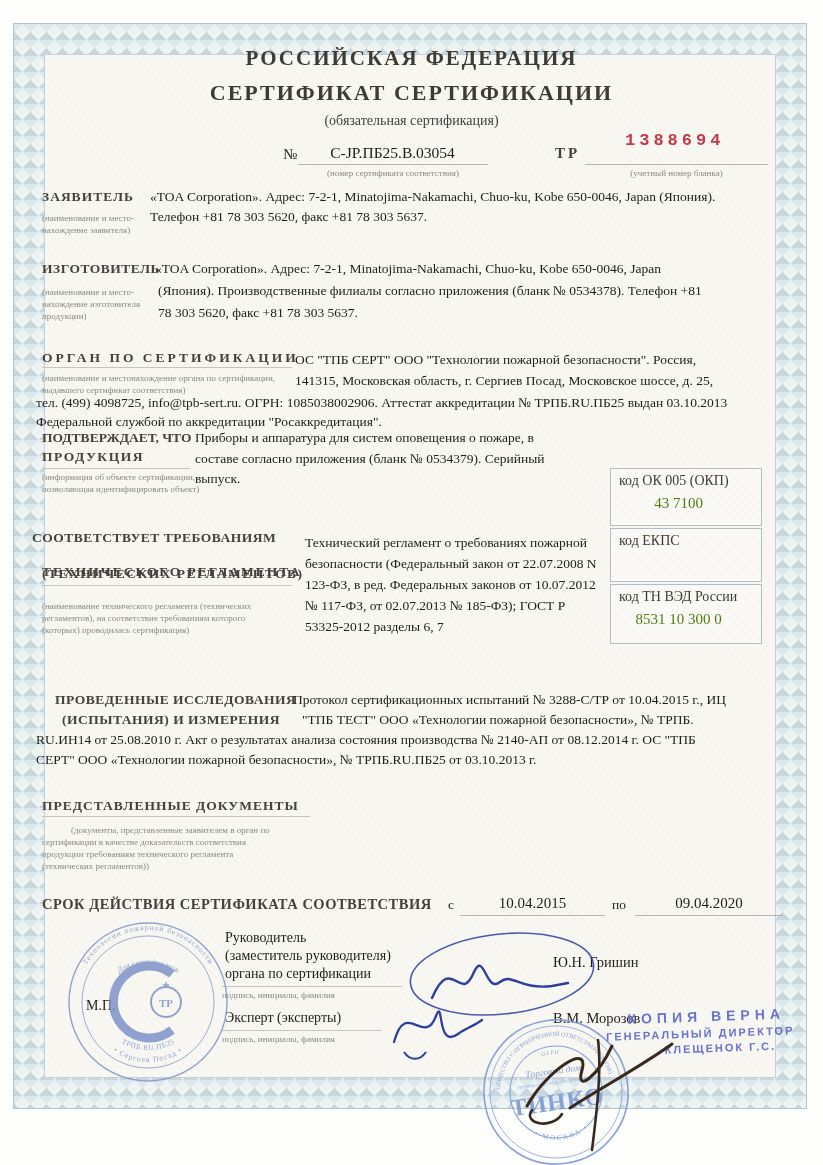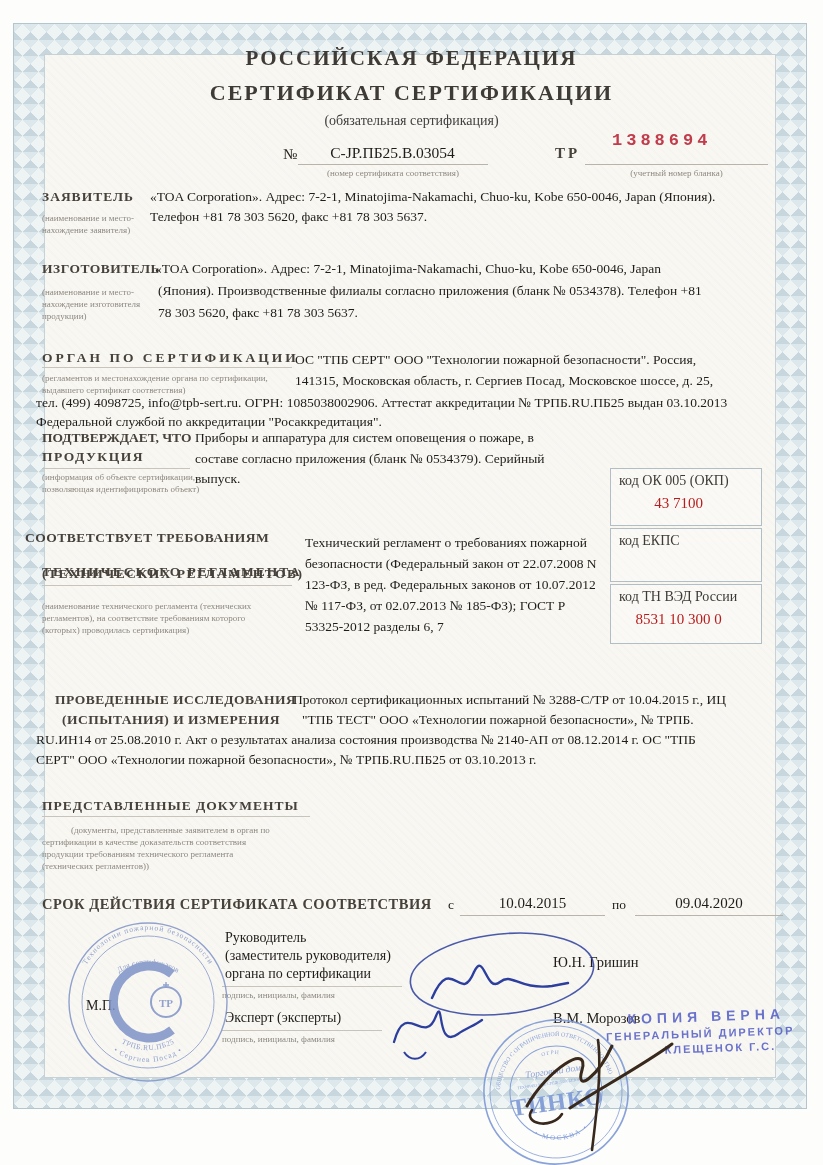--- a/index.html
+++ b/index.html
@@ -23,21 +23,21 @@
   .t1{font-size:21px;font-weight:bold;letter-spacing:2px;color:#3e3a35;}
   .t2{font-size:22px;font-weight:bold;letter-spacing:2px;color:#3e3a35;}
   .t3{font-size:14px;color:#404040;}
   .lbl{font-size:13.5px;font-weight:bold;color:#46413a;}
   .txt{font-size:13.5px;color:#201d1a;}
   .note{font-size:9px;color:#8d8880;line-height:12px;}
   .rule{position:absolute;border-top:1px solid #b9b3a9;height:0;}
   .rule2{position:absolute;border-top:1px solid #c9c4bb;height:0;}
   .codebox{position:absolute;border:1px solid #b3bec4;background:rgba(255,255,255,.25);}
   .codebox .cl{position:absolute;left:8px;top:4px;font-size:14px;color:#3e3a35;}
-  .codebox .cv{position:absolute;left:0;right:15px;top:26px;text-align:center;font-size:15px;color:#b91c1c;}
+  .codebox .cv{position:absolute;left:0;right:15px;top:26px;text-align:center;font-size:15px;color:#4d7c0f;}
   .rednum{font-family:"Liberation Mono","DejaVu Sans Mono",monospace;font-size:17px;font-weight:bold;
           letter-spacing:4px;color:#c23b4b;}
   .copystamp{position:absolute;left:606px;top:1008px;width:215px;transform:rotate(-2deg);
     color:#5a64c8;font-family:"Liberation Sans","DejaVu Sans",sans-serif;font-weight:bold;opacity:.9;}
   .copystamp .c1{font-size:14px;letter-spacing:5px;margin-left:22px;}
   .copystamp .c2{font-size:11px;letter-spacing:2px;margin-top:3px;}
   .copystamp .c3{font-size:11px;letter-spacing:2px;margin-top:3px;margin-left:58px;}
   svg{position:absolute;overflow:visible;}
   svg text{font-family:"Liberation Serif","DejaVu Serif",serif;}
 </style>
@@ -52,42 +52,42 @@
   <div class="abs ctr t1" style="left:0;right:0;top:46px;">РОССИЙСКАЯ ФЕДЕРАЦИЯ</div>
   <div class="abs ctr t2" style="left:0;right:0;top:80px;">СЕРТИФИКАТ СЕРТИФИКАЦИИ</div>
   <div class="abs ctr t3" style="left:0;right:0;top:113px;">(обязательная сертификация)</div>
 
   <div class="abs txt" style="left:283px;top:146px;font-size:15px;">№</div>
   <div class="abs ctr" style="left:300px;top:144px;width:185px;font-size:15.5px;color:#1e1b18;">С-JP.ПБ25.В.03054</div>
   <div class="rule" style="left:298px;top:164px;width:190px;"></div>
   <div class="abs ctr note" style="left:298px;top:167px;width:190px;">(номер сертификата соответствия)</div>
 
   <div class="abs lbl" style="left:555px;top:145px;font-size:15px;letter-spacing:3px;">ТР</div>
-  <div class="abs rednum" style="left:612px;top:131px;">1388694</div>
+  <div class="abs rednum" style="left:625px;top:131px;">1388694</div>
   <div class="rule" style="left:585px;top:164px;width:183px;"></div>
   <div class="abs ctr note" style="left:585px;top:167px;width:183px;">(учетный номер бланка)</div>
 
   <div class="abs lbl" style="left:42px;top:189px;letter-spacing:1px;">ЗАЯВИТЕЛЬ</div>
   <div class="abs txt" style="left:150px;top:189px;">«TOA Corporation». Адрес: 7-2-1, Minatojima-Nakamachi, Chuo-ku, Kobe 650-0046, Japan (Япония).</div>
   <div class="abs note" style="left:42px;top:212px;">(наименование и место-</div>
   <div class="abs txt" style="left:150px;top:209px;">Телефон +81 78 303 5620, факс +81 78 303 5637.</div>
   <div class="abs note" style="left:42px;top:224px;">нахождение  заявителя)</div>
 
   <div class="abs lbl" style="left:42px;top:261px;letter-spacing:.5px;">ИЗГОТОВИТЕЛЬ</div>
   <div class="abs txt" style="left:155px;top:261px;">«TOA Corporation». Адрес: 7-2-1, Minatojima-Nakamachi, Chuo-ku, Kobe 650-0046, Japan</div>
   <div class="abs txt" style="left:158px;top:283px;">(Япония). Производственные филиалы согласно приложения (бланк № 0534378). Телефон +81</div>
   <div class="abs txt" style="left:158px;top:305px;">78 303 5620, факс +81 78 303 5637.</div>
   <div class="abs note" style="left:42px;top:286px;">(наименование и место-</div>
   <div class="abs note" style="left:42px;top:298px;">нахождение изготовителя</div>
   <div class="abs note" style="left:42px;top:310px;">продукции)</div>
 
   <div class="abs lbl" style="left:42px;top:350px;letter-spacing:3px;">ОРГАН ПО СЕРТИФИКАЦИИ</div>
   <div class="rule2" style="left:42px;top:367px;width:250px;"></div>
   <div class="abs txt" style="left:295px;top:352px;">ОС "ТПБ СЕРТ" ООО "Технологии пожарной безопасности". Россия,</div>
-  <div class="abs note" style="left:42px;top:372px;">(регламентов и местонахождение органа по сертификации,</div>
+  <div class="abs note" style="left:42px;top:372px;">(наименование и местонахождение органа по сертификации,</div>
   <div class="abs txt" style="left:295px;top:373px;">141315, Московская область, г. Сергиев Посад, Московское шоссе, д. 25,</div>
   <div class="abs note" style="left:42px;top:384px;">выдавшего сертификат соответствия)</div>
   <div class="abs txt" style="left:36px;top:395px;">тел. (499) 4098725, info@tpb-sert.ru. ОГРН: 1085038002906. Аттестат аккредитации № ТРПБ.RU.ПБ25 выдан 03.10.2013</div>
   <div class="abs txt" style="left:36px;top:414px;">Федеральной службой по аккредитации "Росаккредитация".</div>
 
   <div class="abs lbl" style="left:42px;top:430px;">ПОДТВЕРЖДАЕТ, ЧТО</div>
   <div class="abs txt" style="left:195px;top:430px;">Приборы и аппаратура для систем оповещения о пожаре, в</div>
   <div class="abs lbl" style="left:42px;top:449px;letter-spacing:1.5px;">ПРОДУКЦИЯ</div>
   <div class="abs txt" style="left:195px;top:451px;">составе согласно приложения (бланк № 0534379). Серийный</div>
   <div class="rule2" style="left:42px;top:468px;width:148px;"></div>
@@ -101,21 +101,21 @@
   </div>
   <div class="codebox" style="left:610px;top:528px;width:150px;height:52px;">
     <div class="cl">код ЕКПС</div>
     <div class="cv"></div>
   </div>
   <div class="codebox" style="left:610px;top:584px;width:150px;height:58px;">
     <div class="cl">код ТН ВЭД России</div>
     <div class="cv">8531 10 300 0</div>
   </div>
 
-  <div class="abs lbl" style="left:25px;top:530px;letter-spacing:.5px;">СООТВЕТСТВУЕТ ТРЕБОВАНИЯМ</div>
+  <div class="abs lbl" style="left:32px;top:530px;letter-spacing:.5px;">СООТВЕТСТВУЕТ ТРЕБОВАНИЯМ</div>
   <div class="abs lbl" style="left:42px;top:524px;letter-spacing:2px;margin-top:40px;">ТЕХНИЧЕСКОГО  РЕГЛАМЕНТА</div>
   <div class="abs lbl" style="left:42px;top:566px;letter-spacing:1.5px;">(ТЕХНИЧЕСКИХ  РЕГЛАМЕНТОВ)</div>
   <div class="rule2" style="left:42px;top:585px;width:250px;"></div>
   <div class="abs txt" style="left:305px;top:535px;">Технический регламент о требованиях пожарной</div>
   <div class="abs txt" style="left:305px;top:556px;">безопасности (Федеральный закон от 22.07.2008 N</div>
   <div class="abs txt" style="left:305px;top:577px;">123-ФЗ, в ред. Федеральных законов от 10.07.2012</div>
   <div class="abs txt" style="left:305px;top:598px;">№ 117-ФЗ, от 02.07.2013 № 185-ФЗ); ГОСТ Р</div>
   <div class="abs txt" style="left:305px;top:619px;">53325-2012 разделы 6, 7</div>
   <div class="abs note" style="left:42px;top:600px;">(наименование технического регламента (технических</div>
   <div class="abs note" style="left:42px;top:612px;">регламентов), на соответствие требованиям которого</div>

